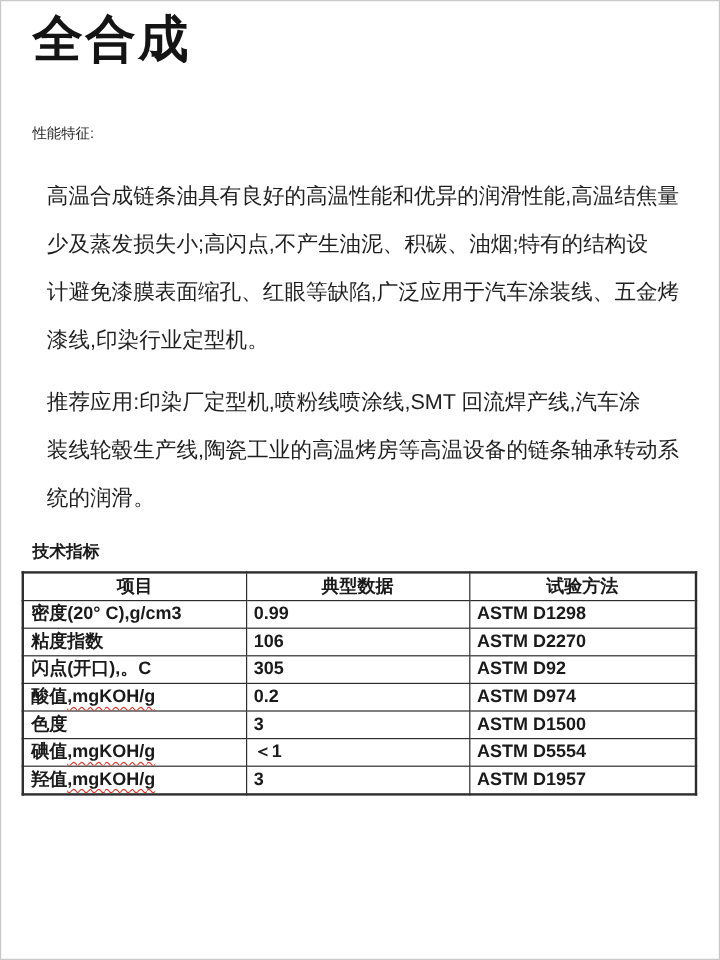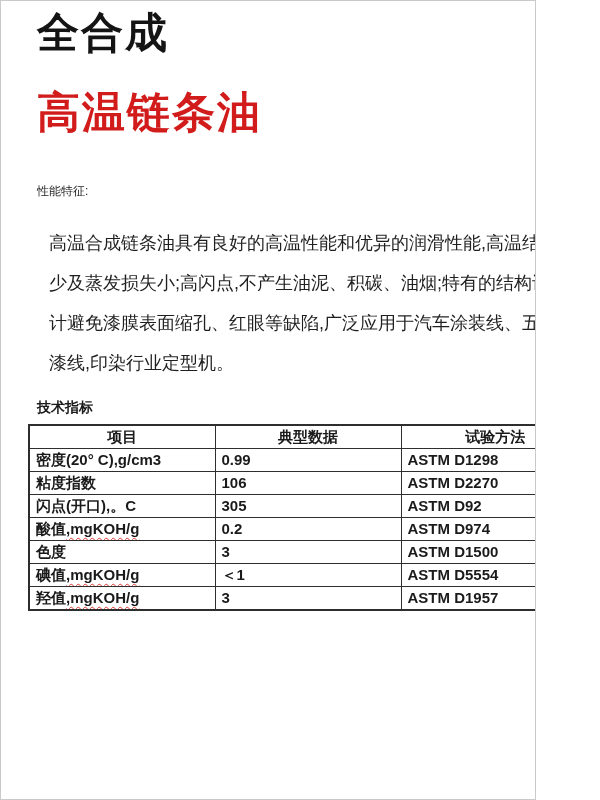--- a/index.html
+++ b/index.html
@@ -3,26 +3,26 @@
 <meta charset="utf-8">
 <style>
   html, body {
     margin: 0;
     padding: 0;
     background: #ffffff;
     font-family: "Liberation Sans", sans-serif;
   }
   .page {
     position: relative;
-    width: 536px;
+    width: 600px;
     height: 800px;
     box-sizing: border-box;
     background: #ffffff;
     border: 1px solid #c9c9c9;
-    padding: 8px 20px 0 36px;
+    padding: 8px 20px 0 26px;
     overflow: hidden;
     color: #1f1f1f;
   }
   .title-black {
     margin: 0;
     font-size: 42px;
     line-height: 48px;
     font-weight: 700;
     color: #141414;
     letter-spacing: 2px;
@@ -90,27 +90,29 @@
     text-decoration-thickness: 1px;
     text-underline-offset: 3px;
   }
 </style>
 </head>
 <body>
 
 <div class="page">
 
   <h1 class="title-black">全合成</h1>
-  <h2 class="title-red">高温链条油</h2>
 
   <p class="section-heading">性能特征:</p>
   <p class="body-para">高温合成链条油具有良好的高温性能和优异的润滑性能,高温结焦量
 少及蒸发损失小;高闪点,不产生油泥、积碳、油烟;特有的结构设
 计避免漆膜表面缩孔、红眼等缺陷,广泛应用于汽车涂装线、五金烤
 漆线,印染行业定型机。</p>
+  <p class="body-para">推荐应用:印染厂定型机,喷粉线喷涂线,SMT 回流焊产线,汽车涂
+装线轮毂生产线,陶瓷工业的高温烤房等高温设备的链条轴承转动系
+统的润滑。</p>
 
   <p class="table-title">技术指标</p>
 
   <table class="spec">
     <colgroup>
         <col class="c1">
         <col class="c2">
         <col class="c3">
       </colgroup>
     <tbody>

